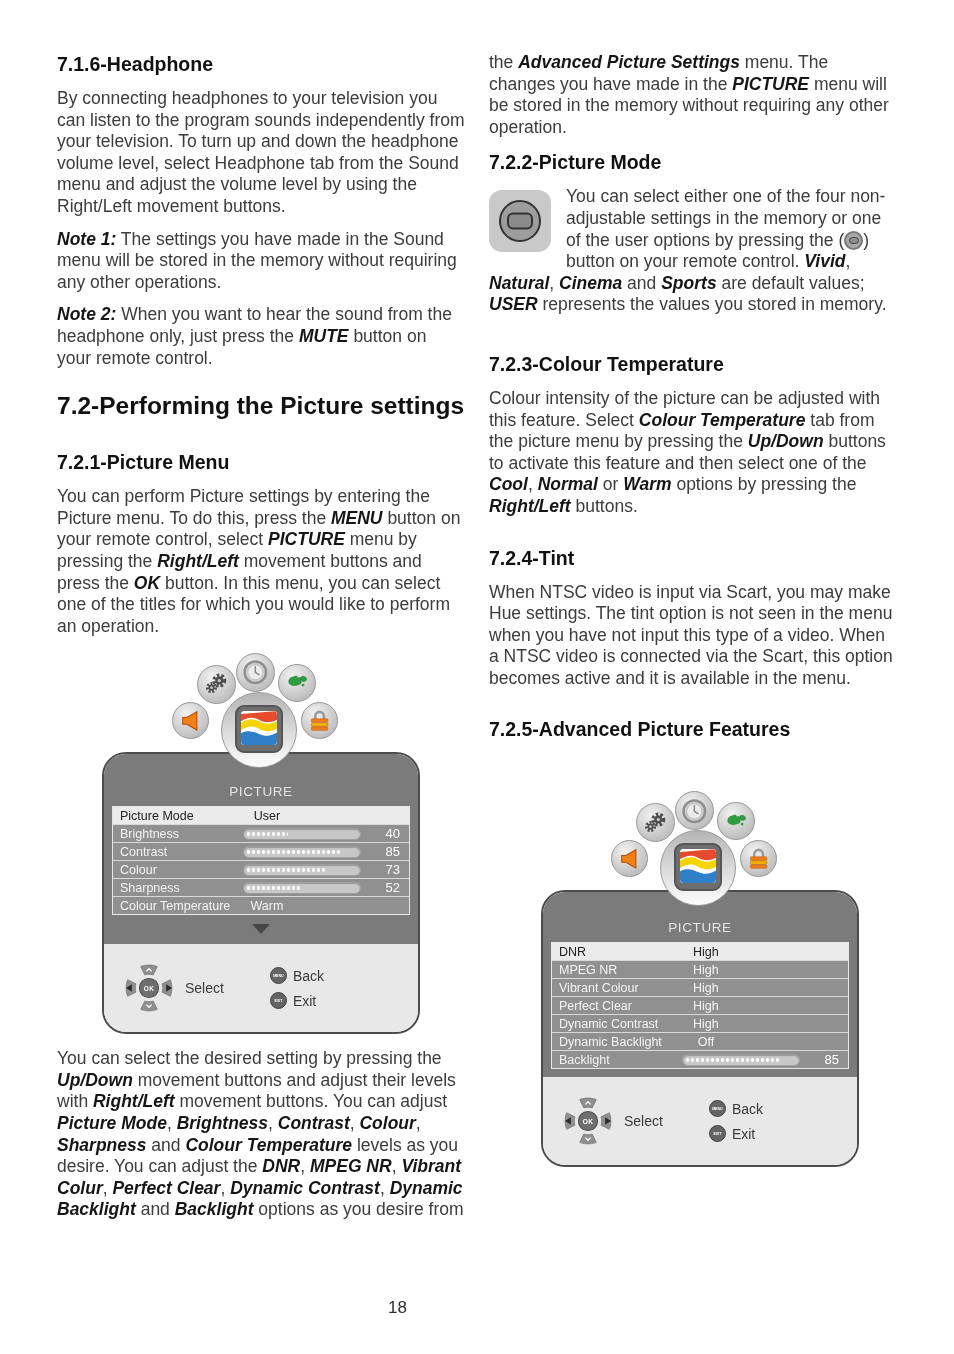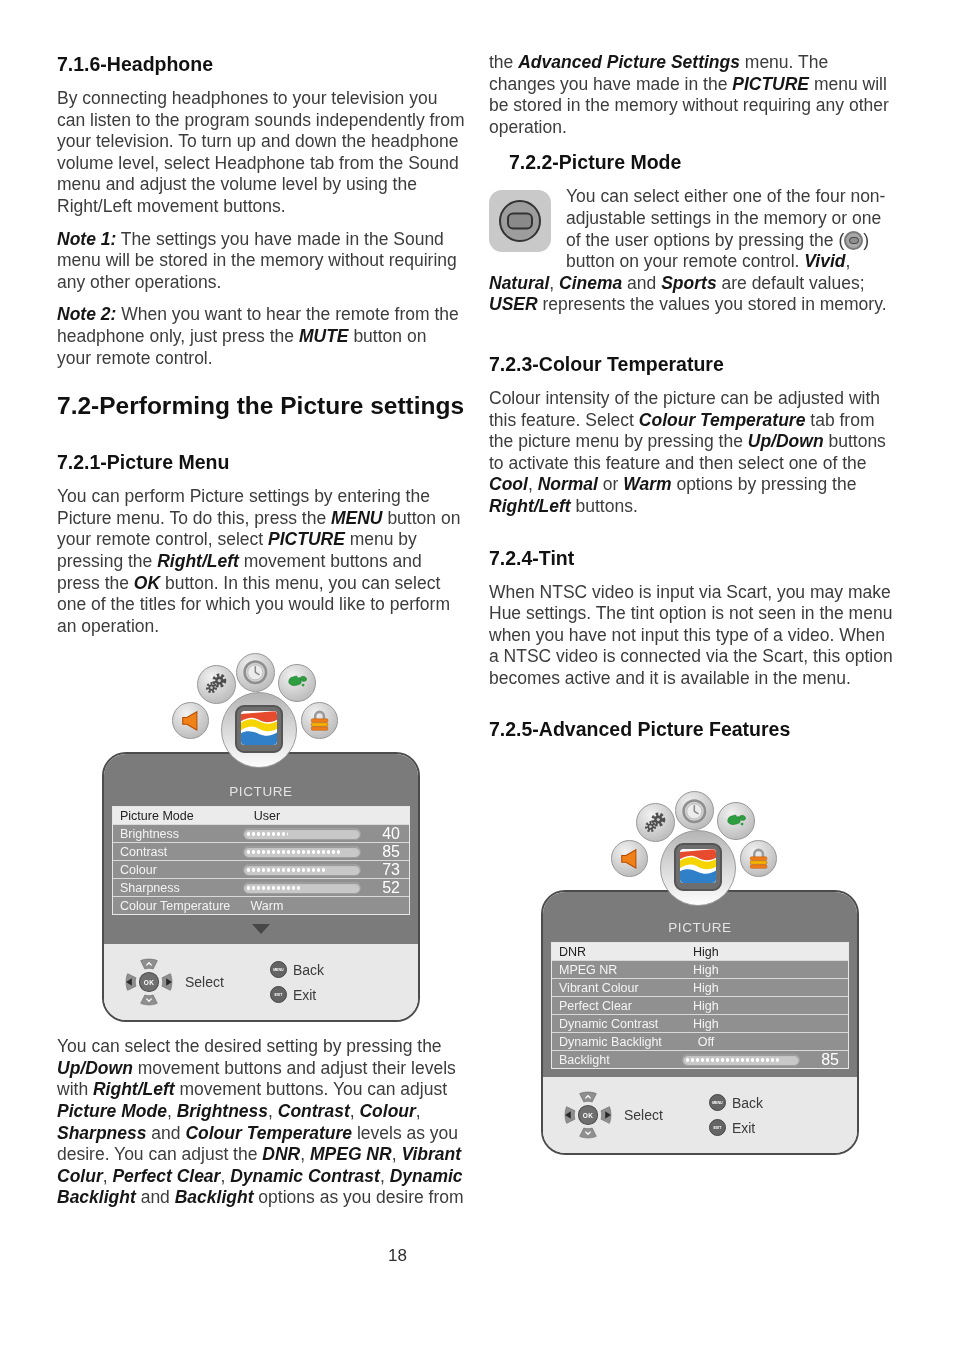--- a/index.html
+++ b/index.html
@@ -5,21 +5,21 @@
   html,body{margin:0;padding:0;background:#ffffff;}
   body{width:954px;height:1354px;position:relative;font-family:"Liberation Sans","DejaVu Sans",sans-serif;color:#3c3c3c;}
   .col{position:absolute;top:52px;width:408px;}
   .col-left{left:57px;}
   .col-right{left:489px;}
   p{margin:0 0 11px 0;font-size:17.5px;line-height:21.6px;color:#3c3c3c;}
   p b{color:#161616;font-style:italic;}
   h3{margin:0 0 12px 0;font-size:19.5px;line-height:24px;color:#111;}
   h2{margin:20px 0 12px 0;font-size:24.5px;line-height:33px;color:#111;}
   .mt16{margin-top:28px;}
-  .mt12{margin-top:12px;margin-left:20px;}
+  .mt12{margin-top:12px;}
   
   .inline-btn-icon{display:inline-block;width:15px;height:15px;border-radius:50%;background:#a8a8a8;border:2px solid #7a7a7a;vertical-align:-4px;position:relative;}
   .inline-btn-icon::after{content:'';position:absolute;left:2.5px;right:2.5px;top:4px;bottom:4px;border:1.4px solid #3f3f3f;border-radius:3.5px;background:#8f8f8f;}
   
   .mode-icon{float:left;width:62px;height:62px;border-radius:13px;background:#c9c9c9;margin:4px 15px 6px 0;position:relative;}
   .mode-icon .mi-circle{position:absolute;left:50%;top:50%;transform:translate(-50%,-50%);width:38px;height:38px;border-radius:50%;background:#9d9d9d;border:2px solid #333;}
   .mode-icon .mi-pill{position:absolute;left:50%;top:50%;transform:translate(-50%,-50%);width:22px;height:13px;border-radius:6px;background:#8a8a8a;border:2px solid #333;}
   
   .figure{width:322px;position:relative;}
   .fig1{margin:8px 0 14px 43px;}
@@ -42,41 +42,41 @@
   .menu-title{text-align:center;color:#e4e4e4;font-size:13.5px;letter-spacing:0.6px;margin-bottom:7px;}
   .menu-rows{border:1px solid #e6e6e6;}
   .menu-row{height:17px;background:#909090;border-bottom:1px solid #d9d9d9;position:relative;display:flex;align-items:center;padding:0 7px;font-size:12.5px;color:#f4f4f4;}
   .menu-row:last-child{border-bottom:none;}
   .menu-row.selected{background:#ebebeb;color:#222;}
   .row-label{white-space:nowrap;}
   .row-value-c{position:absolute;left:52%;transform:translateX(-50%);}
   .menu-row.selected .row-value-c{color:#222;}
   .slider{position:absolute;left:44%;width:39%;height:10px;border-radius:6px;background:#c8c8c8;border:1px solid #9e9e9e;box-shadow:inset 0 1px 1px rgba(0,0,0,0.25);}
   .slider-fill{position:absolute;left:2px;top:2px;bottom:2px;border-radius:4px;background-image:radial-gradient(circle at 2.5px 50%,#fff 1.6px,rgba(0,0,0,0) 2px);background-size:5px 100%;background-repeat:repeat-x;}
-  .row-num{position:absolute;right:9px;color:#fff;font-size:16px;}
+  .row-num{position:absolute;right:9px;color:#fff;font-size:13px;}
   .down-arrow{width:0;height:0;border-left:9px solid transparent;border-right:9px solid transparent;border-top:10px solid #474747;margin:9px auto 0;}
-  .shell-footer{background:#e8e8e8;height:76px;display:flex;align-items:center;padding:0 20px;}
+  .shell-footer{background:#e8e8e8;height:64px;display:flex;align-items:center;padding:12px 20px;}
   .pad-wrap{position:relative;width:50px;height:50px;flex:0 0 auto;}
   .pad-wrap svg{position:absolute;inset:0;width:100%;height:100%;}
   .ok-label{position:absolute;left:50%;top:50%;transform:translate(-50%,-50%);color:#fff;font-size:6.5px;font-weight:bold;letter-spacing:0.3px;}
   .select-label{margin-left:11px;font-size:14px;color:#3a3a3a;}
   .btn-col{margin-left:46px;display:flex;flex-direction:column;gap:8px;text-align:center;}
   .btn-row{display:flex;align-items:center;gap:6px;}
   .round-btn{width:15px;height:15px;border-radius:50%;background:#646464;border:1px solid #454545;color:#fff;font-size:3.6px;font-weight:bold;display:flex;align-items:center;justify-content:center;flex:0 0 auto;}
   .btn-label{font-size:14px;color:#3a3a3a;}
-  .page-num{position:absolute;left:0;top:1246px;width:795px;text-align:center;font-size:17px;color:#2e2e2e;}
+  .page-num{position:absolute;left:0;top:1298px;width:795px;text-align:center;font-size:17px;color:#2e2e2e;}
 </style>
 </head>
 <body>
 
 <div class="col col-left">
   <h3>7.1.6-Headphone</h3>
   <p><span>By connecting headphones to your television you can listen to the program sounds independently from your television. To turn up and down the headphone volume level, select Headphone tab from the Sound menu and adjust the volume level by using the Right/Left movement buttons.</span></p>
   <p><b>Note 1:</b><span> The settings you have made in the Sound menu will be stored in the memory without requiring any other operations.</span></p>
-  <p><b>Note 2:</b><span> When you want to hear the remote from the headphone only, just press the </span><b>MUTE</b><span> button on your remote control.</span></p>
+  <p><b>Note 2:</b><span> When you want to hear the sound from the headphone only, just press the </span><b>MUTE</b><span> button on your remote control.</span></p>
   <h2>7.2-Performing the Picture settings</h2>
   <h3 class="mt16">7.2.1-Picture Menu</h3>
   <p><span>You can perform Picture settings by entering the Picture menu. To do this, press the </span><b>MENU</b><span> button on your remote control, select </span><b>PICTURE</b><span> menu by pressing the </span><b>Right/Left</b><span> movement buttons and press the </span><b>OK</b><span> button. In this menu, you can select one of the titles for which you would like to perform an operation.</span></p>
 
   <div class="figure fig1">
     <div class="cluster">
       <div class="icon-circle ic-speaker">
         <svg viewBox="0 0 24 24">
             <path d="M18 3.5 L8.5 9 H4.5 V15.5 H8.5 L18 21 Z" fill="#f08018" stroke="#b84c00" stroke-width="1"></path>
           </svg>

